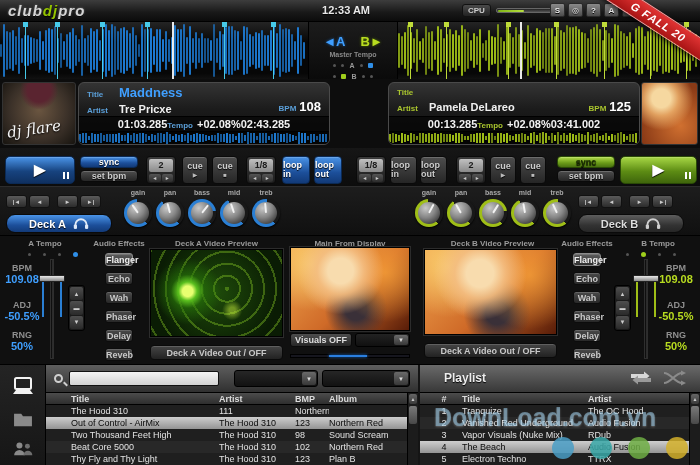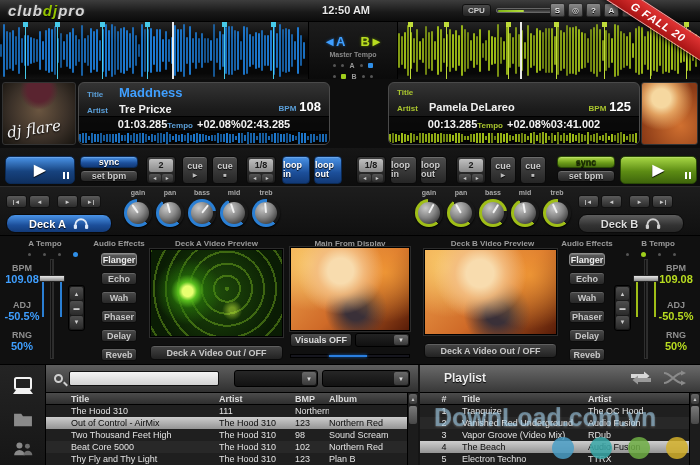--- a/index.html
+++ b/index.html
@@ -118,21 +118,21 @@
   .t-lbl{position:absolute;font-size:9px;font-weight:bold;color:#8f8f8f;}
   .t-val{position:absolute;font-size:11px;font-weight:bold;}
   .bluetx{color:#3f9fff;}
   .greentx{color:#b8dc20;}
   .vtrack{position:absolute;width:4px;background:linear-gradient(90deg,#000,#3a3a3a);border:1px solid #2e2e2e;}
   .vtick{position:absolute;width:2px;height:38px;top:43px;}
   .vhnd{position:absolute;width:26px;height:7px;top:39px;background:linear-gradient(#e8e8e8,#8a8a8a);border:1px solid #222;border-radius:1px;}
   .stepper{position:absolute;top:49px;width:17px;height:46px;background:#1a1a1a;border:1px solid #000;border-radius:3px;padding:1px;display:flex;flex-direction:column;gap:1px;}
   .stepper span{flex:1;background:linear-gradient(#4e4e4e,#2a2a2a);border-radius:2px;color:#ccc;font-size:6px;text-align:center;display:flex;align-items:center;justify-content:center;}
   .fx-col{position:absolute;top:17px;width:56px;display:flex;flex-direction:column;gap:6px;align-items:center;}
-  .fx-btn{width:36px;height:13px;background:linear-gradient(#4a4a4a,#282828);border:1px solid #0c0c0c;border-radius:3px;color:#c8c8c8;font-size:9px;font-weight:bold;text-align:center;line-height:12px;box-shadow:inset 0 1px 0 rgba(255,255,255,.15);}
+  .fx-btn{width:28px;height:13px;background:linear-gradient(#4a4a4a,#282828);border:1px solid #0c0c0c;border-radius:3px;color:#c8c8c8;font-size:9px;font-weight:bold;text-align:center;line-height:12px;box-shadow:inset 0 1px 0 rgba(255,255,255,.15);}
   .fx-btn.active{border-color:#8a8a8a;background:linear-gradient(#5e5e5e,#303030);color:#eee;}
   .vidframe{position:absolute;border:1px solid #000;box-shadow:0 0 0 1px #2c2c2c;}
   #vidA-img{left:150px;top:13px;width:133px;height:88px;background:
      radial-gradient(circle at 28% 48%,#e8ff70 0 5%,#5abf1e 9%,rgba(40,120,10,.6) 16%,transparent 32%),
      radial-gradient(circle at 62% 70%,rgba(200,240,60,.5) 0 3%,transparent 10%),
      repeating-radial-gradient(circle at 58% 45%,rgba(150,220,40,.35) 0 2px,transparent 2px 12px),
      radial-gradient(circle at 50% 50%,#1e4a0a,#0a1c04 78%);}
   .girl{background:
      radial-gradient(circle at 42% 28%,#f8dcae 0 14%,rgba(244,190,130,.9) 26%,transparent 48%),
      radial-gradient(circle at 18% 20%,rgba(255,220,120,.8),transparent 40%),
@@ -194,21 +194,21 @@
   #wm .wm-text{position:absolute;left:14px;top:8px;font-size:25px;font-weight:bold;color:rgba(150,198,228,.55);text-shadow:0 1px 2px rgba(255,255,255,.25);text-align:center;}
   #wm .wm-dot{position:absolute;top:42px;width:22px;height:22px;border-radius:50%;opacity:.85;}
 </style>
 </head>
 <body>
 
 <div id="app">
 
   <div id="topbar">
     <div id="logo"><span>club</span><span class="dj">dj</span><span>pro</span></div>
-    <div id="clock">12:50 AM</div>
+    <div id="clock">12:33 AM</div>
     <div id="cpu">
       <span class="cpu-lbl">CPU</span>
       <span class="cpu-track">
           <span class="cpu-fill"></span>
         </span>
     </div>
     <div id="top-btns">
       <span class="tb">S</span>
       <span class="tb">◎</span>
       <span class="tb">?</span>
@@ -997,21 +997,21 @@
           <span>Tranquize</span>
           <span>The OC Hood</span>
         </div>
         <div class="trow">
           <span>2</span>
           <span>Vanished Red Underground</span>
           <span>Audio Fusion</span>
         </div>
         <div class="trow">
           <span>3</span>
-          <span>Vapor Groove (Video Mix)</span>
+          <span>Vapor Visuals (Nuke Mix)</span>
           <span>RDub</span>
         </div>
         <div class="trow sel">
           <span>4</span>
           <span>The Beach</span>
           <span>Audio Fusion</span>
         </div>
         <div class="trow">
           <span>5</span>
           <span>Electron Techno</span>

